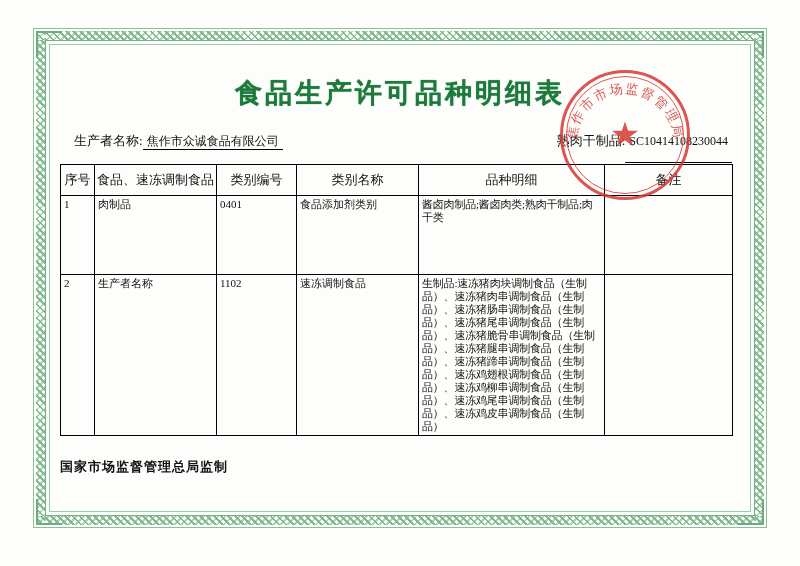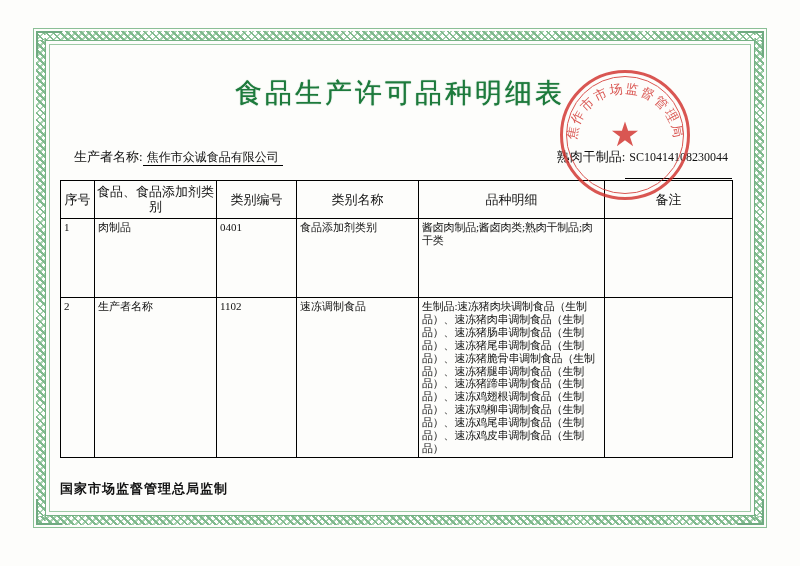--- a/index.html
+++ b/index.html
@@ -89,29 +89,29 @@
     left: 60px;
     top: 55px;
     width: 680px;
     height: 446px;
   }
   .doc-title {
     text-align: center;
     font-size: 27px;
     letter-spacing: 3px;
     color: #1d7a3c;
-    font-weight: normal;
+    font-weight: bold;
     font-family: "Liberation Serif", "DejaVu Serif", serif;
     margin-top: 20px;
     text-shadow: 0 0 1px #1d7a3c;
   }
 
   .meta-row {
     position: relative;
-    margin-top: 37px;
+    margin-top: 21px;
     height: 22px;
     font-size: 13px;
     color: #111;
   }
   .meta-left {
     position: absolute;
     left: 14px;
     top: 0;
     white-space: nowrap;
   }
@@ -297,21 +297,21 @@
         <col class="col-no">
         <col class="col-cat">
         <col class="col-code">
         <col class="col-name">
         <col class="col-detail">
         <col class="col-remark">
       </colgroup>
       <thead>
         <tr>
           <th>序号</th>
-          <th>食品、食品添加剂类别</th>
+          <th>食品、速冻调制食品</th>
           <th>类别编号</th>
           <th>类别名称</th>
           <th>品种明细</th>
           <th>备注</th>
         </tr>
       </thead>
       <tbody>
         <tr class="row-1">
           <td class="c-no">1</td>
           <td class="c-cat">肉制品</td>

